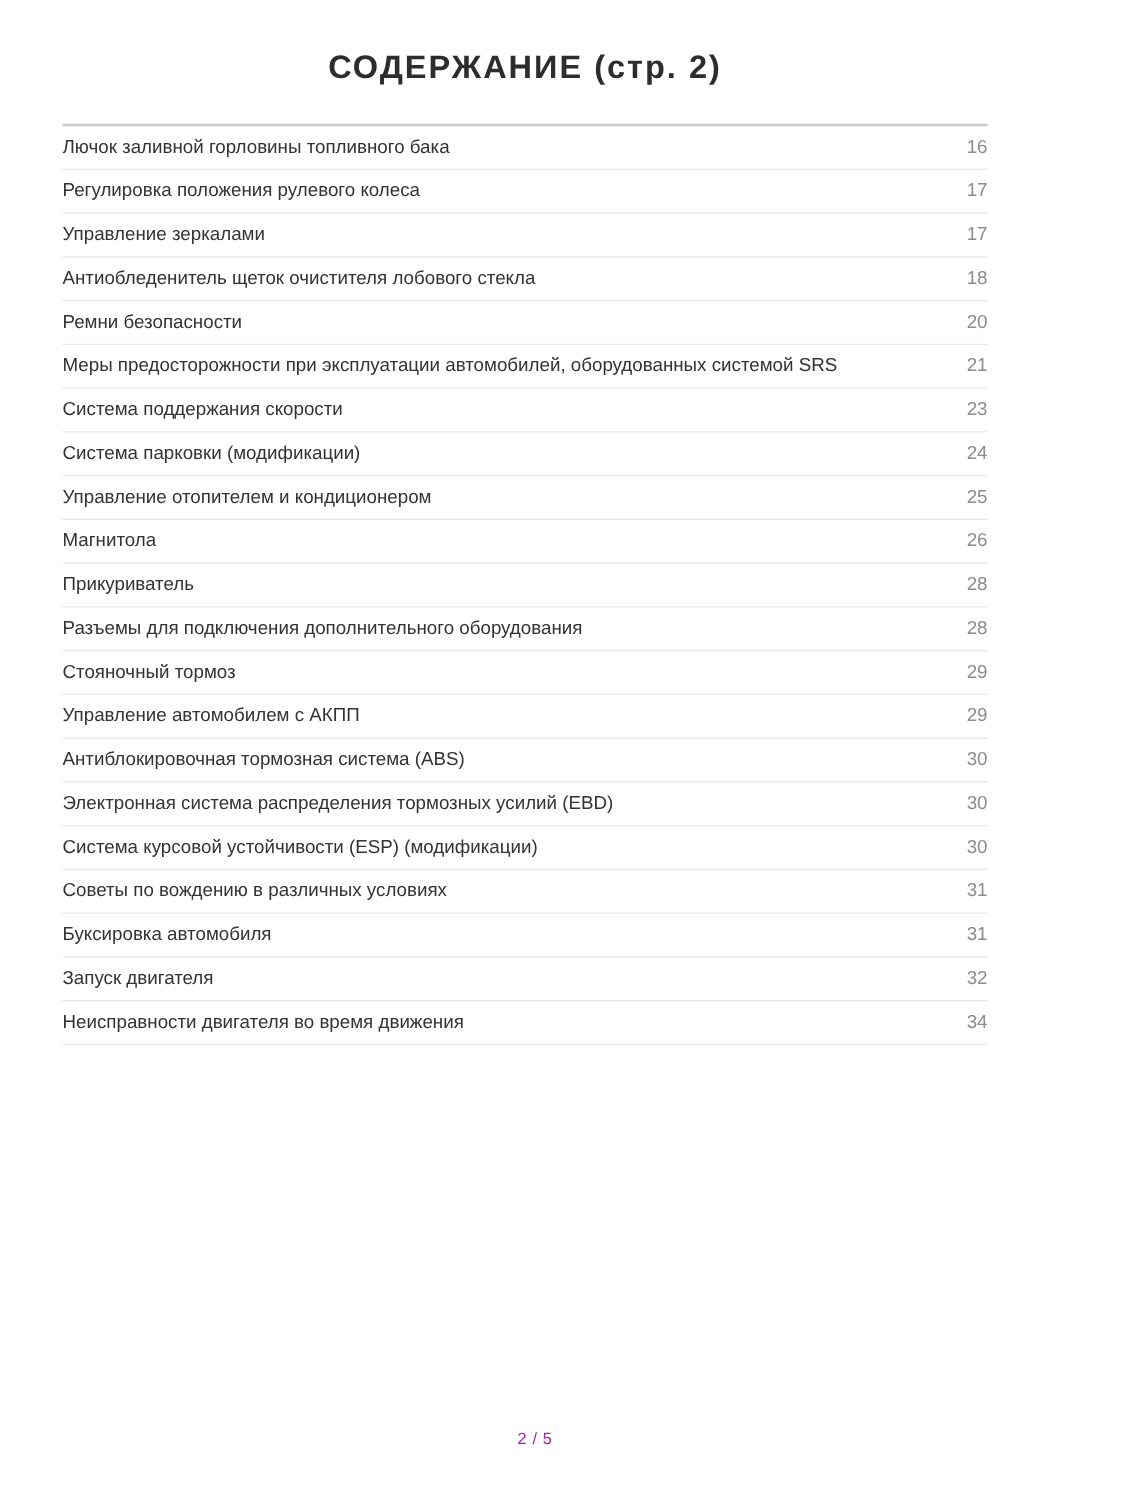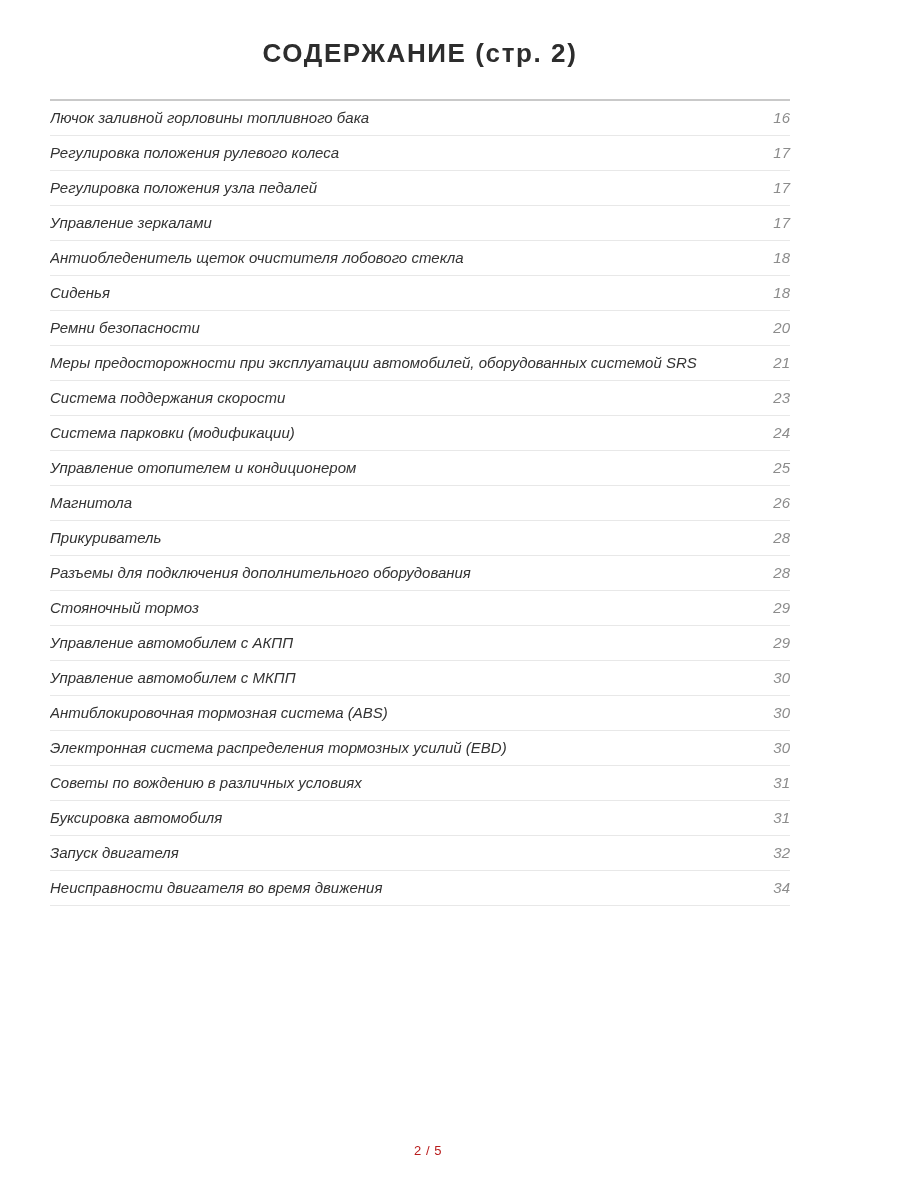--- a/index.html
+++ b/index.html
@@ -43,21 +43,20 @@
     width: 100%;
   }
   .toc {
     margin-top: 0;
     width: 100%;
     border-collapse: collapse;
     table-layout: auto;
   }
   .toc tr {
     height: 34px;
-    font-style: italic;
   }
   .toc td {
     border-bottom: 1px solid #e8e8e8;
     padding: 0;
     height: 34px;
     vertical-align: middle;
     font-size: 15px;
     line-height: 20px;
   }
   .toc-entry {
@@ -75,21 +74,21 @@
     padding-left: 4px;
   }
   .footer {
     position: absolute;
     left: 16px;
     right: 0;
     top: 1143px;
     text-align: center;
     font-size: 13px;
     line-height: 16px;
-    color: #b91c1c;
+    color: #a21caf;
     letter-spacing: 0.5px;
   }
 </style>
 </head>
 <body>
 
 <div class="page">
 
   <h1 class="doc-title">СОДЕРЖАНИЕ (стр. 2)</h1>
 
@@ -99,33 +98,25 @@
     <tbody>
         <tr>
           <td class="toc-entry">Лючок заливной горловины топливного бака</td>
           <td class="toc-page">16</td>
         </tr>
         <tr>
           <td class="toc-entry">Регулировка положения рулевого колеса</td>
           <td class="toc-page">17</td>
         </tr>
         <tr>
-          <td class="toc-entry">Регулировка положения узла педалей</td>
-          <td class="toc-page">17</td>
-        </tr>
-        <tr>
           <td class="toc-entry">Управление зеркалами</td>
           <td class="toc-page">17</td>
         </tr>
         <tr>
           <td class="toc-entry">Антиобледенитель щеток очистителя лобового стекла</td>
-          <td class="toc-page">18</td>
-        </tr>
-        <tr>
-          <td class="toc-entry">Сиденья</td>
           <td class="toc-page">18</td>
         </tr>
         <tr>
           <td class="toc-entry">Ремни безопасности</td>
           <td class="toc-page">20</td>
         </tr>
         <tr>
           <td class="toc-entry">Меры предосторожности при эксплуатации автомобилей, оборудованных системой SRS</td>
           <td class="toc-page">21</td>
         </tr>
@@ -155,29 +146,29 @@
         </tr>
         <tr>
           <td class="toc-entry">Стояночный тормоз</td>
           <td class="toc-page">29</td>
         </tr>
         <tr>
           <td class="toc-entry">Управление автомобилем с АКПП</td>
           <td class="toc-page">29</td>
         </tr>
         <tr>
-          <td class="toc-entry">Управление автомобилем с МКПП</td>
-          <td class="toc-page">30</td>
-        </tr>
-        <tr>
           <td class="toc-entry">Антиблокировочная тормозная система (ABS)</td>
           <td class="toc-page">30</td>
         </tr>
         <tr>
           <td class="toc-entry">Электронная система распределения тормозных усилий (EBD)</td>
+          <td class="toc-page">30</td>
+        </tr>
+        <tr>
+          <td class="toc-entry">Система курсовой устойчивости (ESP) (модификации)</td>
           <td class="toc-page">30</td>
         </tr>
         <tr>
           <td class="toc-entry">Советы по вождению в различных условиях</td>
           <td class="toc-page">31</td>
         </tr>
         <tr>
           <td class="toc-entry">Буксировка автомобиля</td>
           <td class="toc-page">31</td>
         </tr>

